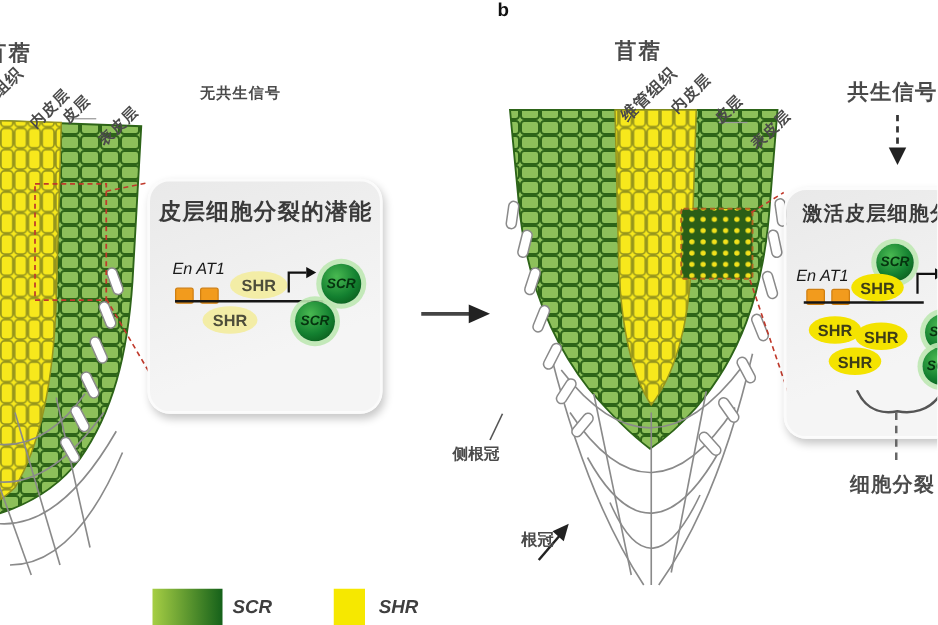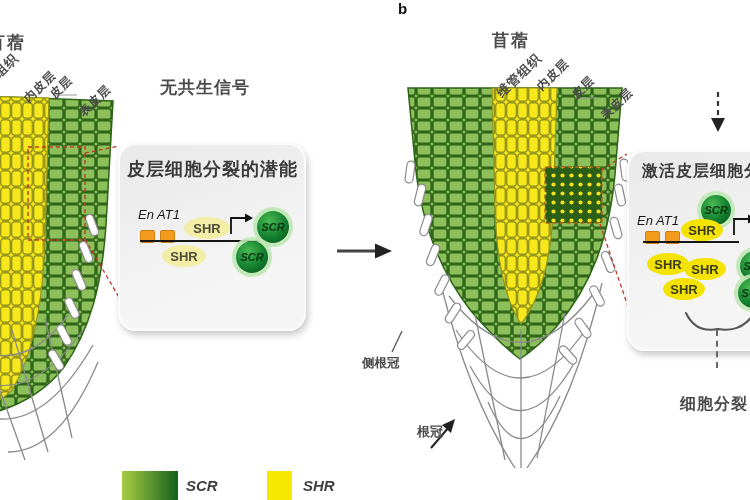--- a/index.html
+++ b/index.html
@@ -134,29 +134,30 @@
 
     <g>
       <line x1="431" y1="448" x2="449" y2="427" stroke="#222" stroke-width="2"></line>
       <polygon points="455,419 442,425 451,433" fill="#222"></polygon>
     </g>
 
     <line x1="392" y1="352" x2="402" y2="331" stroke="#555" stroke-width="1.3"></line>
   </svg>
 
   <div class="lbl cn" style="left:-12px;top:31px;font-size:17px;letter-spacing:2px;">苜蓿</div>
-  <div class="lbl cn" style="left:160px;top:76px;font-size:17px;letter-spacing:1px;">无共生信号</div>
+  <div class="lbl cn" style="left:160px;top:66px;font-size:12px;letter-spacing:1px;">无共生信号</div>
 
   <div class="lbl cn rot" style="left:-24px;top:86px;font-size:13px;">维管组织</div>
   <div class="lbl cn rot" style="left:26px;top:92px;">内皮层</div>
   <div class="lbl cn rot" style="left:52px;top:88px;">皮层</div>
   <div class="lbl cn rot" style="left:81px;top:106px;">表皮层</div>
 
   <div class="lbl" style="left:398px;top:0px;font-size:15px;font-weight:bold;color:#111;">b</div>
   <div class="lbl cn" style="left:492px;top:29px;font-size:17px;letter-spacing:2px;">苜蓿</div>
+  <div class="lbl cn" style="left:678px;top:62px;font-size:17px;letter-spacing:1px;">共生信号</div>
 
   <div class="lbl cn rot" style="left:499px;top:86px;font-size:13px;">维管组织</div>
   <div class="lbl cn rot" style="left:539px;top:80px;">内皮层</div>
   <div class="lbl cn rot" style="left:574px;top:88px;">皮层</div>
   <div class="lbl cn rot" style="left:603px;top:109px;">表皮层</div>
 
   <svg class="downarrow" style="left:708px;top:90px;z-index:3;" width="20" height="46" viewBox="0 0 20 46">
     <line x1="10" y1="2" x2="10" y2="28" stroke="#333" stroke-width="2.2" stroke-dasharray="5,4"></line>
     <polygon points="3,28 17,28 10,42" fill="#222"></polygon>
   </svg>
@@ -196,20 +197,20 @@
     <div class="shr bright" style="left:55px;top:106px;width:42px;height:22px;">SHR</div>
     <div class="shr bright" style="left:34px;top:126px;width:42px;height:22px;">SHR</div>
     <div class="scrball" style="left:111px;top:99px;width:30px;height:30px;">SCR</div>
     <div class="scrball" style="left:109px;top:126px;width:30px;height:30px;">SCR</div>
     <svg class="braceicon" style="left:55px;top:158px;" width="72" height="24" viewBox="0 0 72 24">
       <path d="M2,3 C10,20 24,21 34,19 C44,21 60,20 70,3" fill="none" stroke="#555" stroke-width="2" stroke-linecap="round"></path>
     </svg>
   </div>
 
   <div class="stem" style="left:716px;top:330px;height:38px;"></div>
-  <div class="lbl cn" style="left:680px;top:378px;font-size:16px;letter-spacing:1px;z-index:5;margin-top:16px;">细胞分裂</div>
+  <div class="lbl cn" style="left:680px;top:378px;font-size:16px;letter-spacing:1px;z-index:5;">细胞分裂</div>
 
   <div class="legend-swatch" style="left:122px;top:471px;width:56px;height:29px;background:linear-gradient(to right,#a6ce44,#15611a);"></div>
   <div class="legend-label" style="left:186px;top:477px;">SCR</div>
   <div class="legend-swatch" style="left:267px;top:471px;width:25px;height:29px;background:#f6e800;"></div>
   <div class="legend-label" style="left:303px;top:477px;">SHR</div>
 
 </div>
 
 </body></html>

